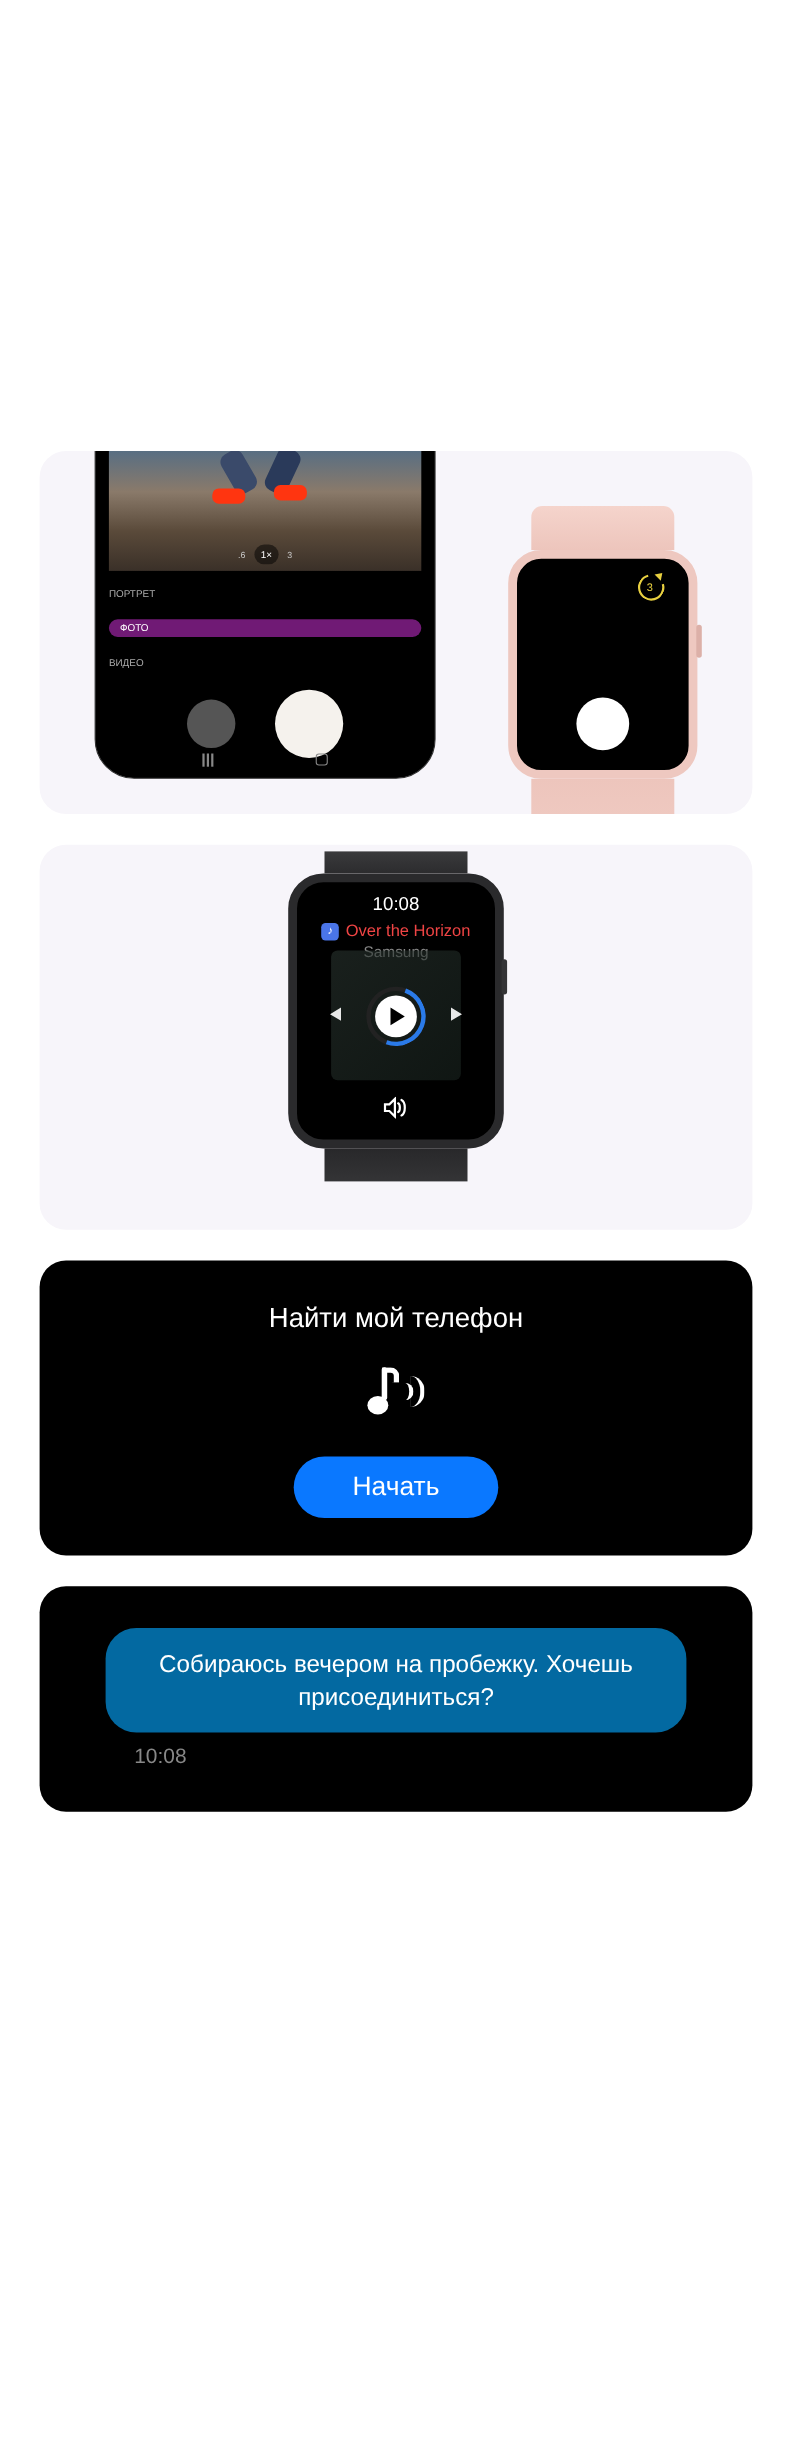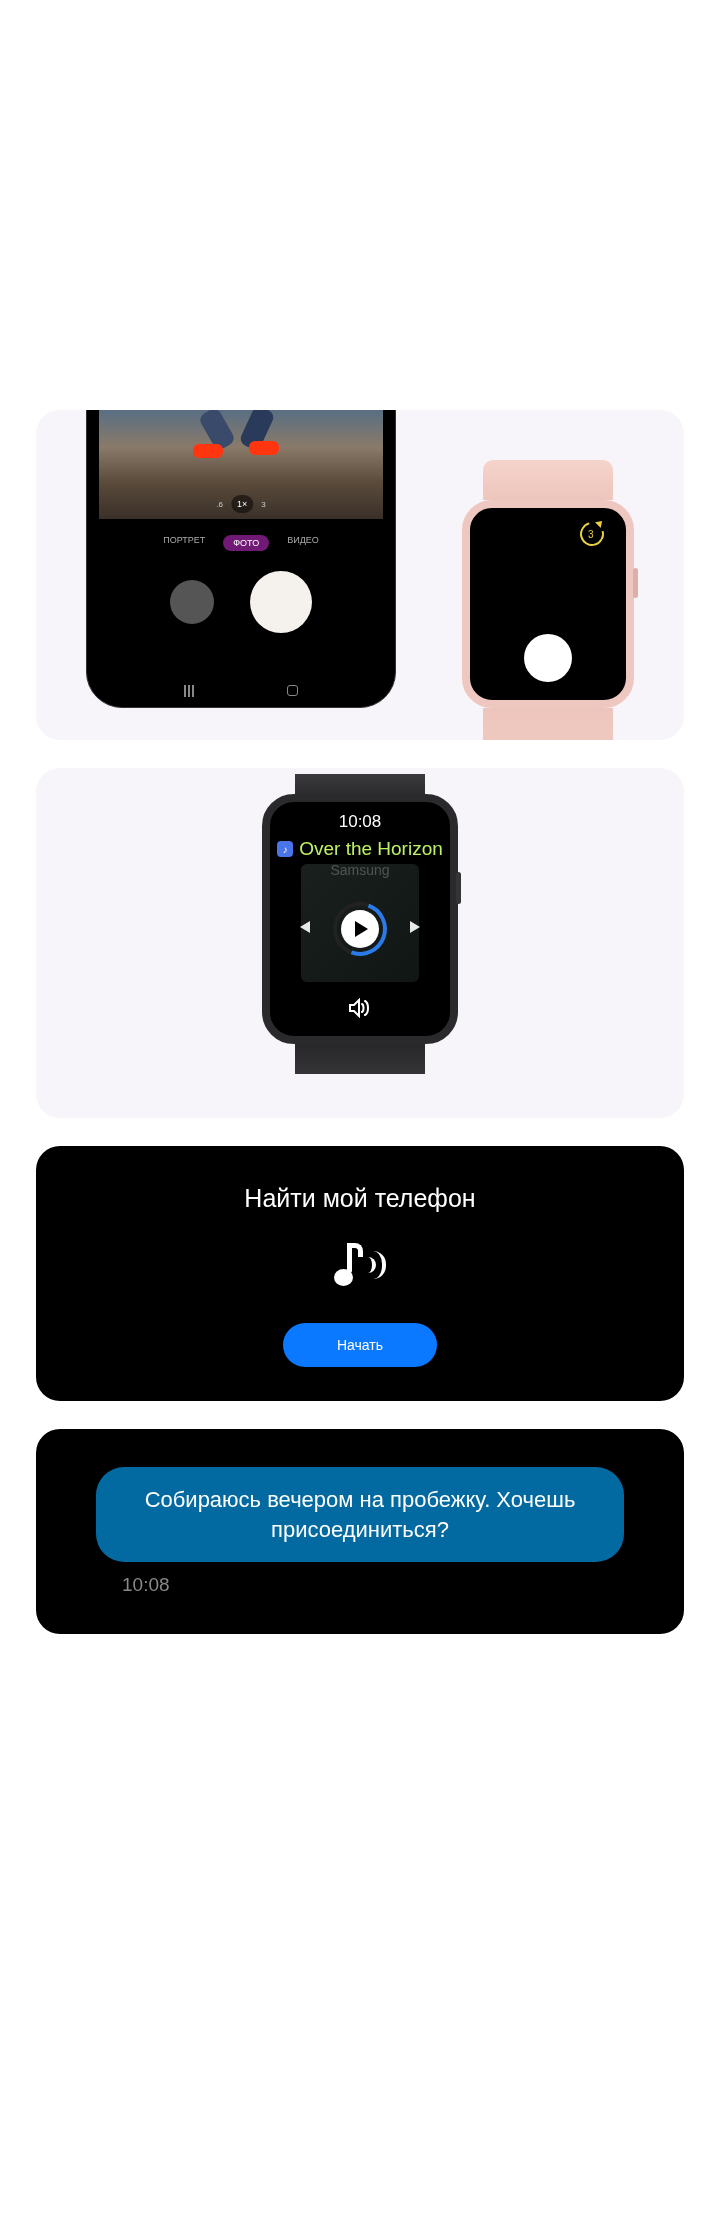--- a/index.html
+++ b/index.html
@@ -111,25 +111,25 @@
     }
     .zoom-selected {
       background: rgba(0,0,0,0.5);
       padding: 4px 6px;
       border-radius: 10px;
       color: #fff;
       font-size: 9px;
     }
     .camera-modes {
       display: flex;
-      justify-content: center;
       gap: 18px;
       padding: 16px 0 8px;
       font-size: 9px;
       color: #aaa;
+      flex-direction: column;
     }
     .mode-selected {
       color: #fff;
       background: #701a75;
       padding: 3px 10px;
       border-radius: 10px;
     }
     .shutter-row {
       display: flex;
       justify-content: center;
@@ -315,22 +315,22 @@
       height: 16px;
       background: #4a75e8;
       border-radius: 4px;
       display: flex;
       align-items: center;
       justify-content: center;
       color: #fff;
       font-size: 10px;
     }
     .music-title {
-      color: #bef264;
-      font-size: 19px;
+      color: #ef4444;
+      font-size: 15px;
     }
     .music-artist {
       color: #888;
       font-size: 14px;
       margin-top: 2px;
     }
     .music-album-bg {
       position: absolute;
       top: 62px;
       left: 50%;
@@ -471,21 +471,21 @@
       border: 4px solid #fff;
       border-left: none;
       border-top: none;
       border-bottom: none;
       border-radius: 0 18px 18px 0;
     }
     .find-btn {
       display: inline-block;
       background: #0a78ff;
       color: #fff;
-      font-size: 14px;
+      font-size: 24px;
       padding: 14px 54px;
       border-radius: 30px;
       border: none;
     }
     
     .msg-card {
       padding: 38px 26px;
     }
     .msg-bubble {
       background: #0369a1;

